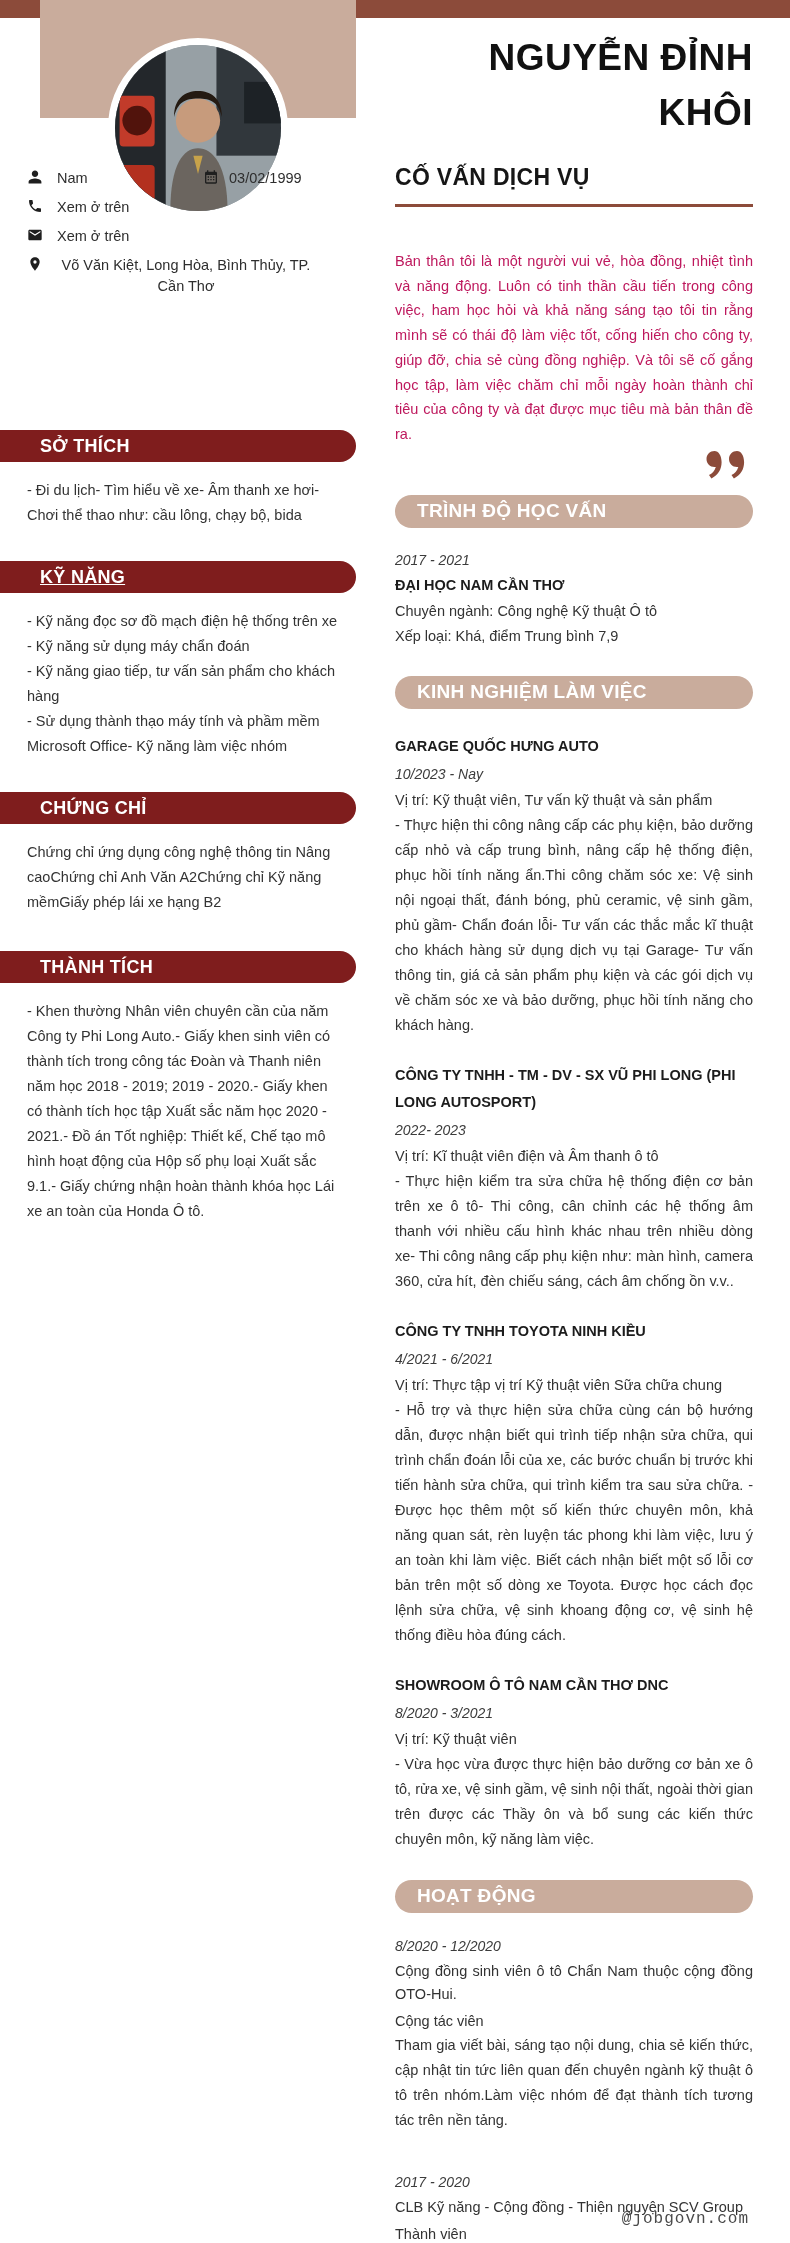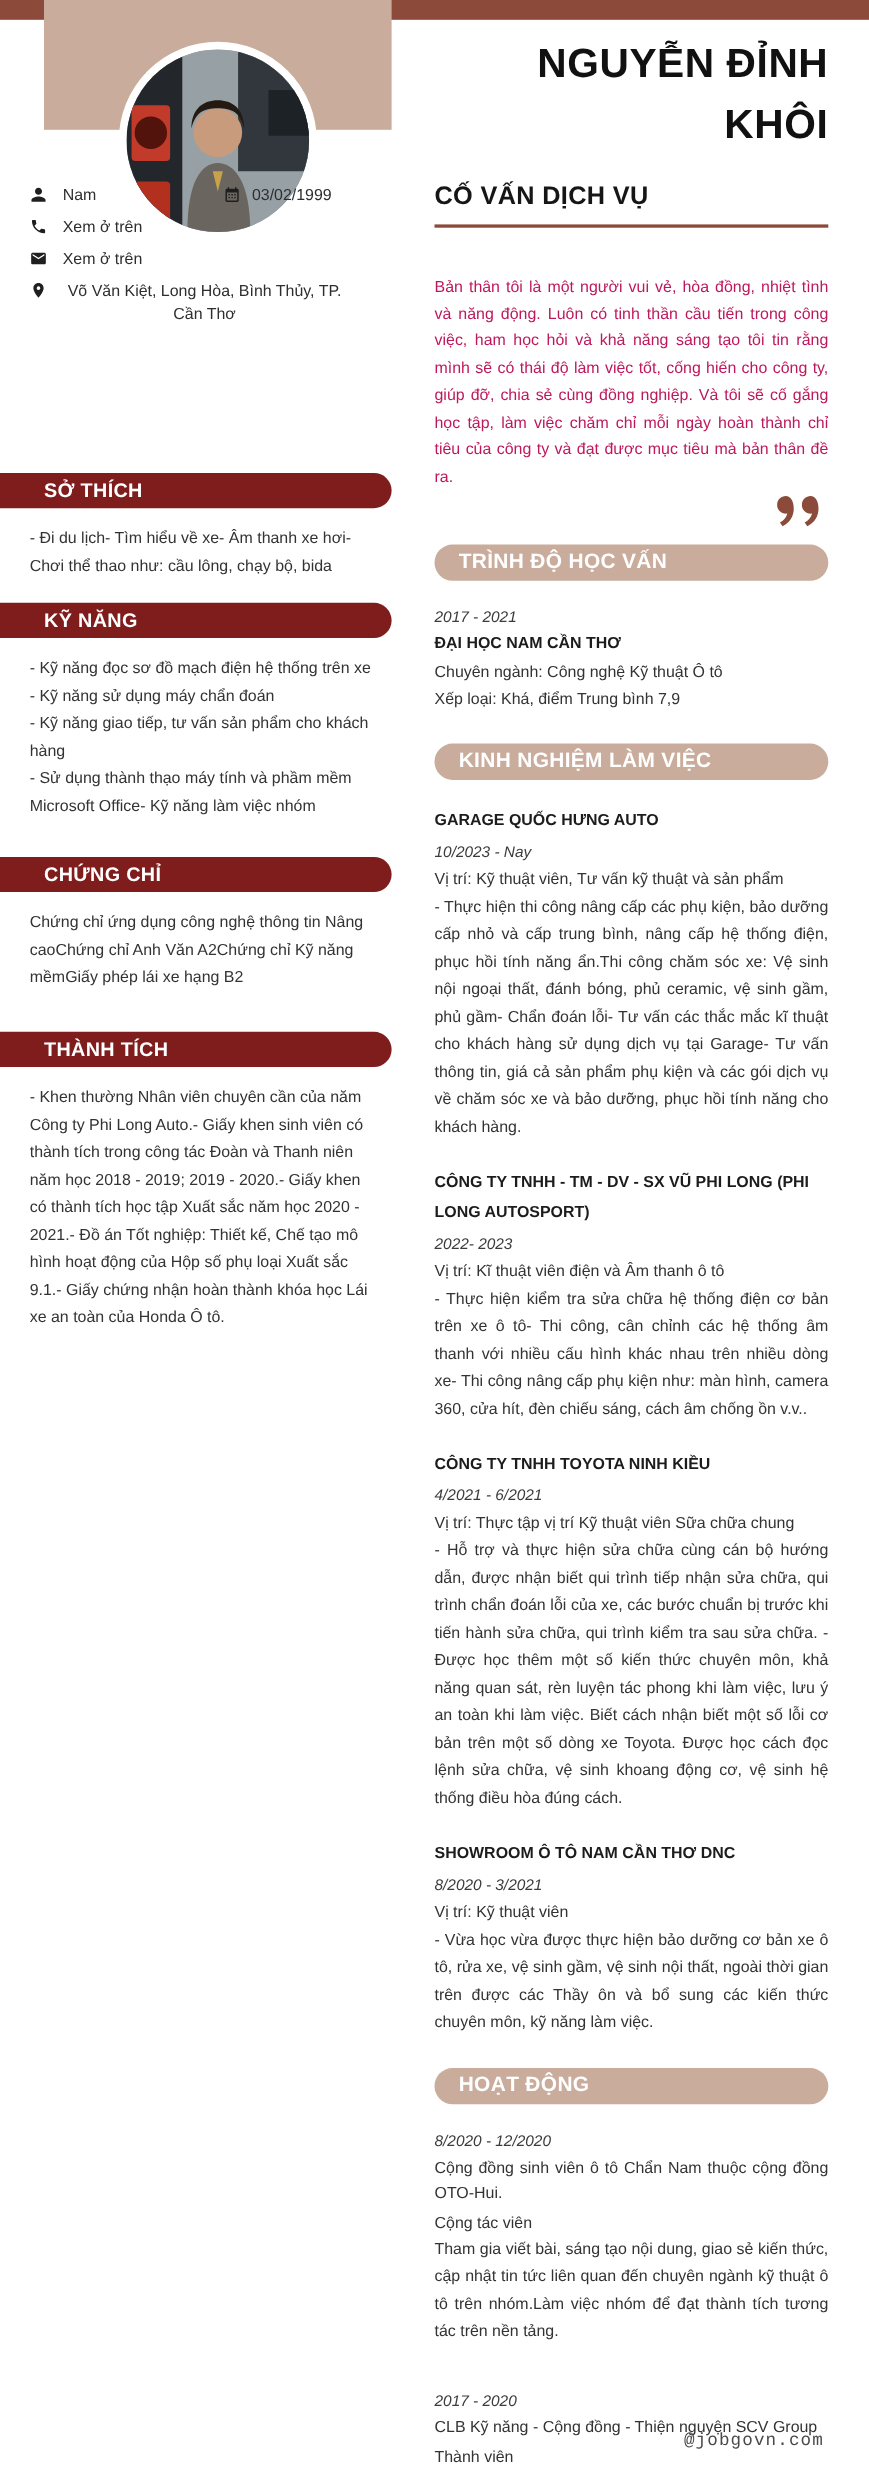--- a/index.html
+++ b/index.html
@@ -19,21 +19,21 @@
   .info-row { position:relative; display:flex; align-items:flex-start; margin-bottom:8px; line-height:21px; font-size:14.5px; color:#2e2e2e; }
   .info-row .ic { flex:0 0 18px; width:18px; height:18px; margin-right:12px; margin-top:1px; }
   .info-row .ic svg { display:block; width:16px; height:16px; fill:#1f1f1f; }
   .pair2 { position:absolute; left:176px; top:0; display:flex; align-items:flex-start; }
   .pair2 .ic { margin-right:8px; }
   .info-text { max-width:258px;text-align:center; }
 
   .sbar { width:356px; background:#7f1d1d; color:#ffffff; font-weight:bold; font-size:18px;
           padding:5px 0 5px 40px; line-height:22px; border-radius:0 17px 17px 0; letter-spacing:.3px; }
   .sbar-interests { margin-top:133px; }
-  .sbar-skills { margin-top:20px; }
+  .sbar-skills { margin-top:33px;text-decoration:underline; }
   .sbar-certs { margin-top:33px; }
   .sbar-achv { margin-top:36px; }
   .stext { margin:16px 12px 0 27px; font-size:14.5px; line-height:25px; color:#333; }
 
   
   .right-col { position:absolute; left:395px; top:0; width:358px; }
   h1.name { margin-top:30px; font-size:37px; line-height:55px; font-weight:bold; color:#111; letter-spacing:.5px;text-align:right; }
   h2.role { margin-top:24px; font-size:23px; font-weight:bold; color:#161616; letter-spacing:.3px; }
   .rule { margin-top:13px; width:100%; height:3px; background:#8C4B3A; }
   .summary { margin-top:42px; font-size:14.5px; line-height:24.7px; text-align:justify; color:#be185d; }
@@ -202,21 +202,21 @@
       <div class="position">Vị trí:  Kỹ thuật viên</div>
       <div class="desc">- Vừa học vừa được thực hiện bảo dưỡng cơ bản xe ô tô, rửa xe, vệ sinh gầm, vệ sinh nội thất, ngoài thời gian trên được các Thầy ôn và bổ sung các kiến thức chuyên môn, kỹ năng làm việc.</div>
     </article>
 
     <div class="pill pill-act">HOẠT ĐỘNG</div>
 
     <article class="act">
       <span class="period">8/2020 - 12/2020</span>
       <div class="org">Cộng đồng sinh viên ô tô Chẩn Nam thuộc cộng đồng OTO-Hui.</div>
       <div class="role">Cộng tác viên</div>
-      <div class="desc">Tham gia viết bài, sáng tạo nội dung, giao sẻ kiến thức, cập nhật tin tức liên quan đến chuyên ngành kỹ thuật ô tô trên nhóm.Làm việc nhóm để đạt thành tích tương tác trên nền tảng.</div>
+      <div class="desc">Tham gia viết bài, sáng tạo nội dung, chia sẻ kiến thức, cập nhật tin tức liên quan đến chuyên ngành kỹ thuật ô tô trên nhóm.Làm việc nhóm để đạt thành tích tương tác trên nền tảng.</div>
     </article>
 
     <article class="act">
       <span class="period">2017 - 2020</span>
       <div class="org">CLB Kỹ năng - Cộng đồng - Thiện nguyện SCV Group</div>
       <div class="role">Thành viên</div>
 
     </article>
   </main>
 

